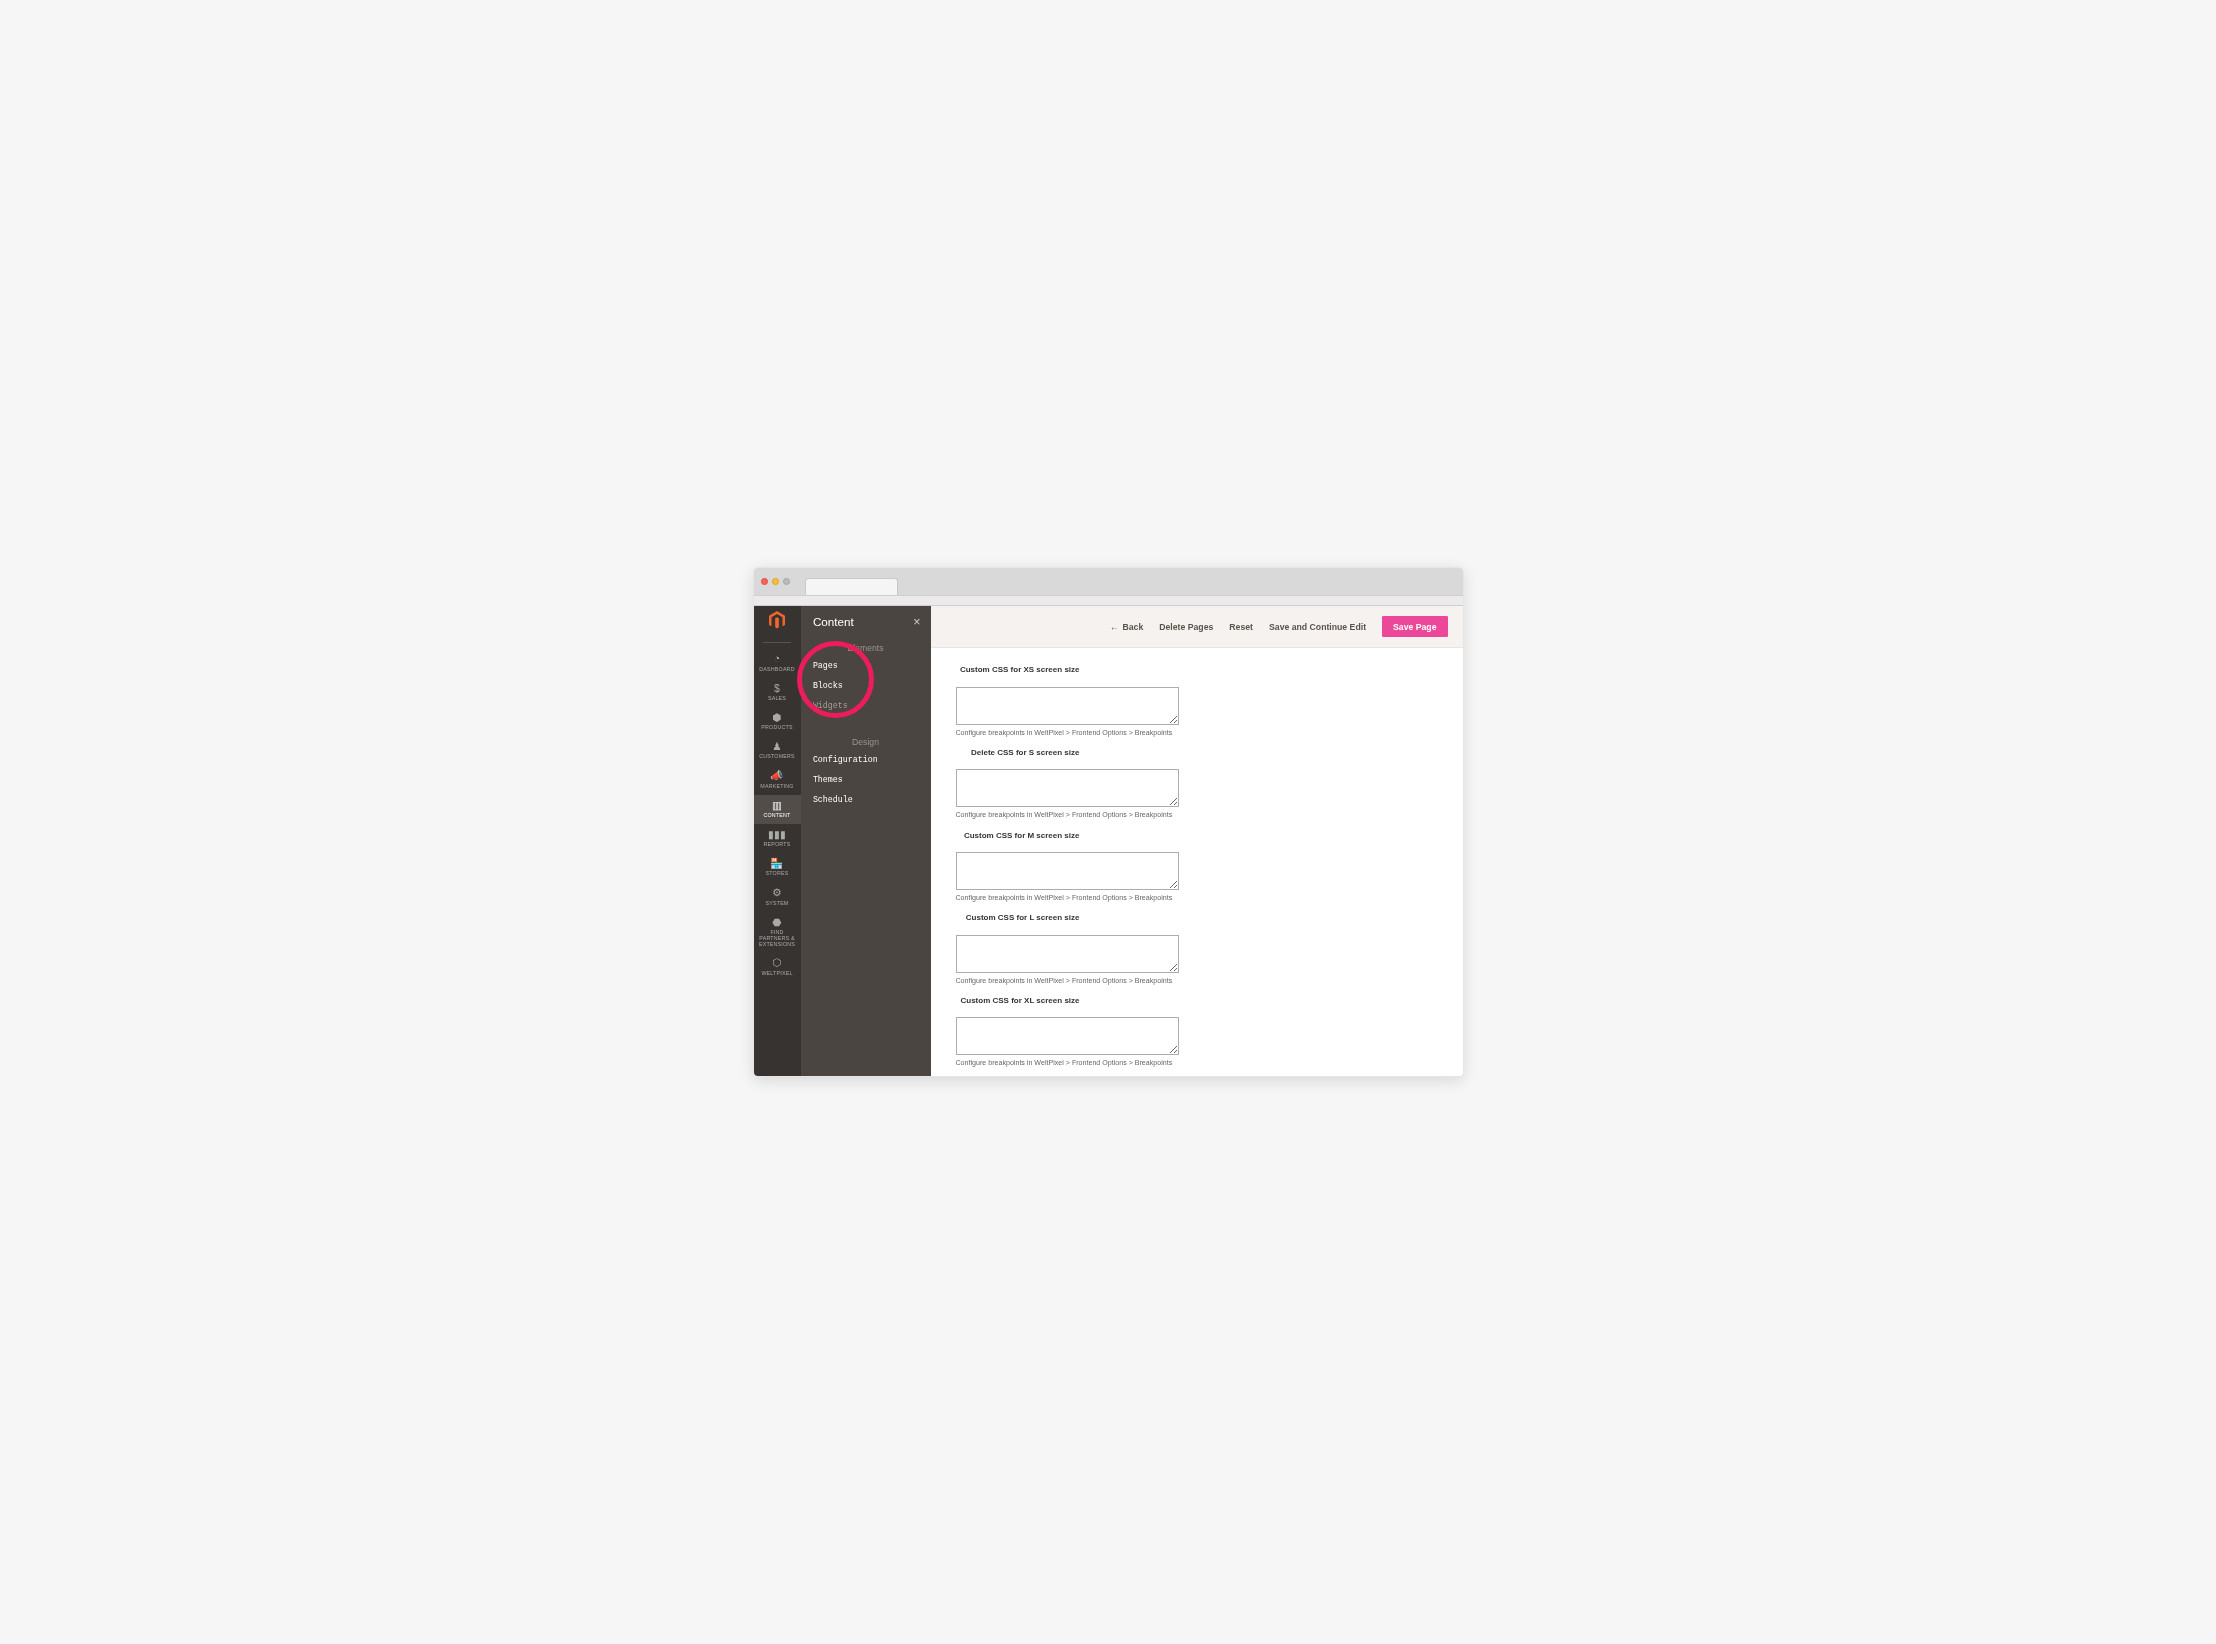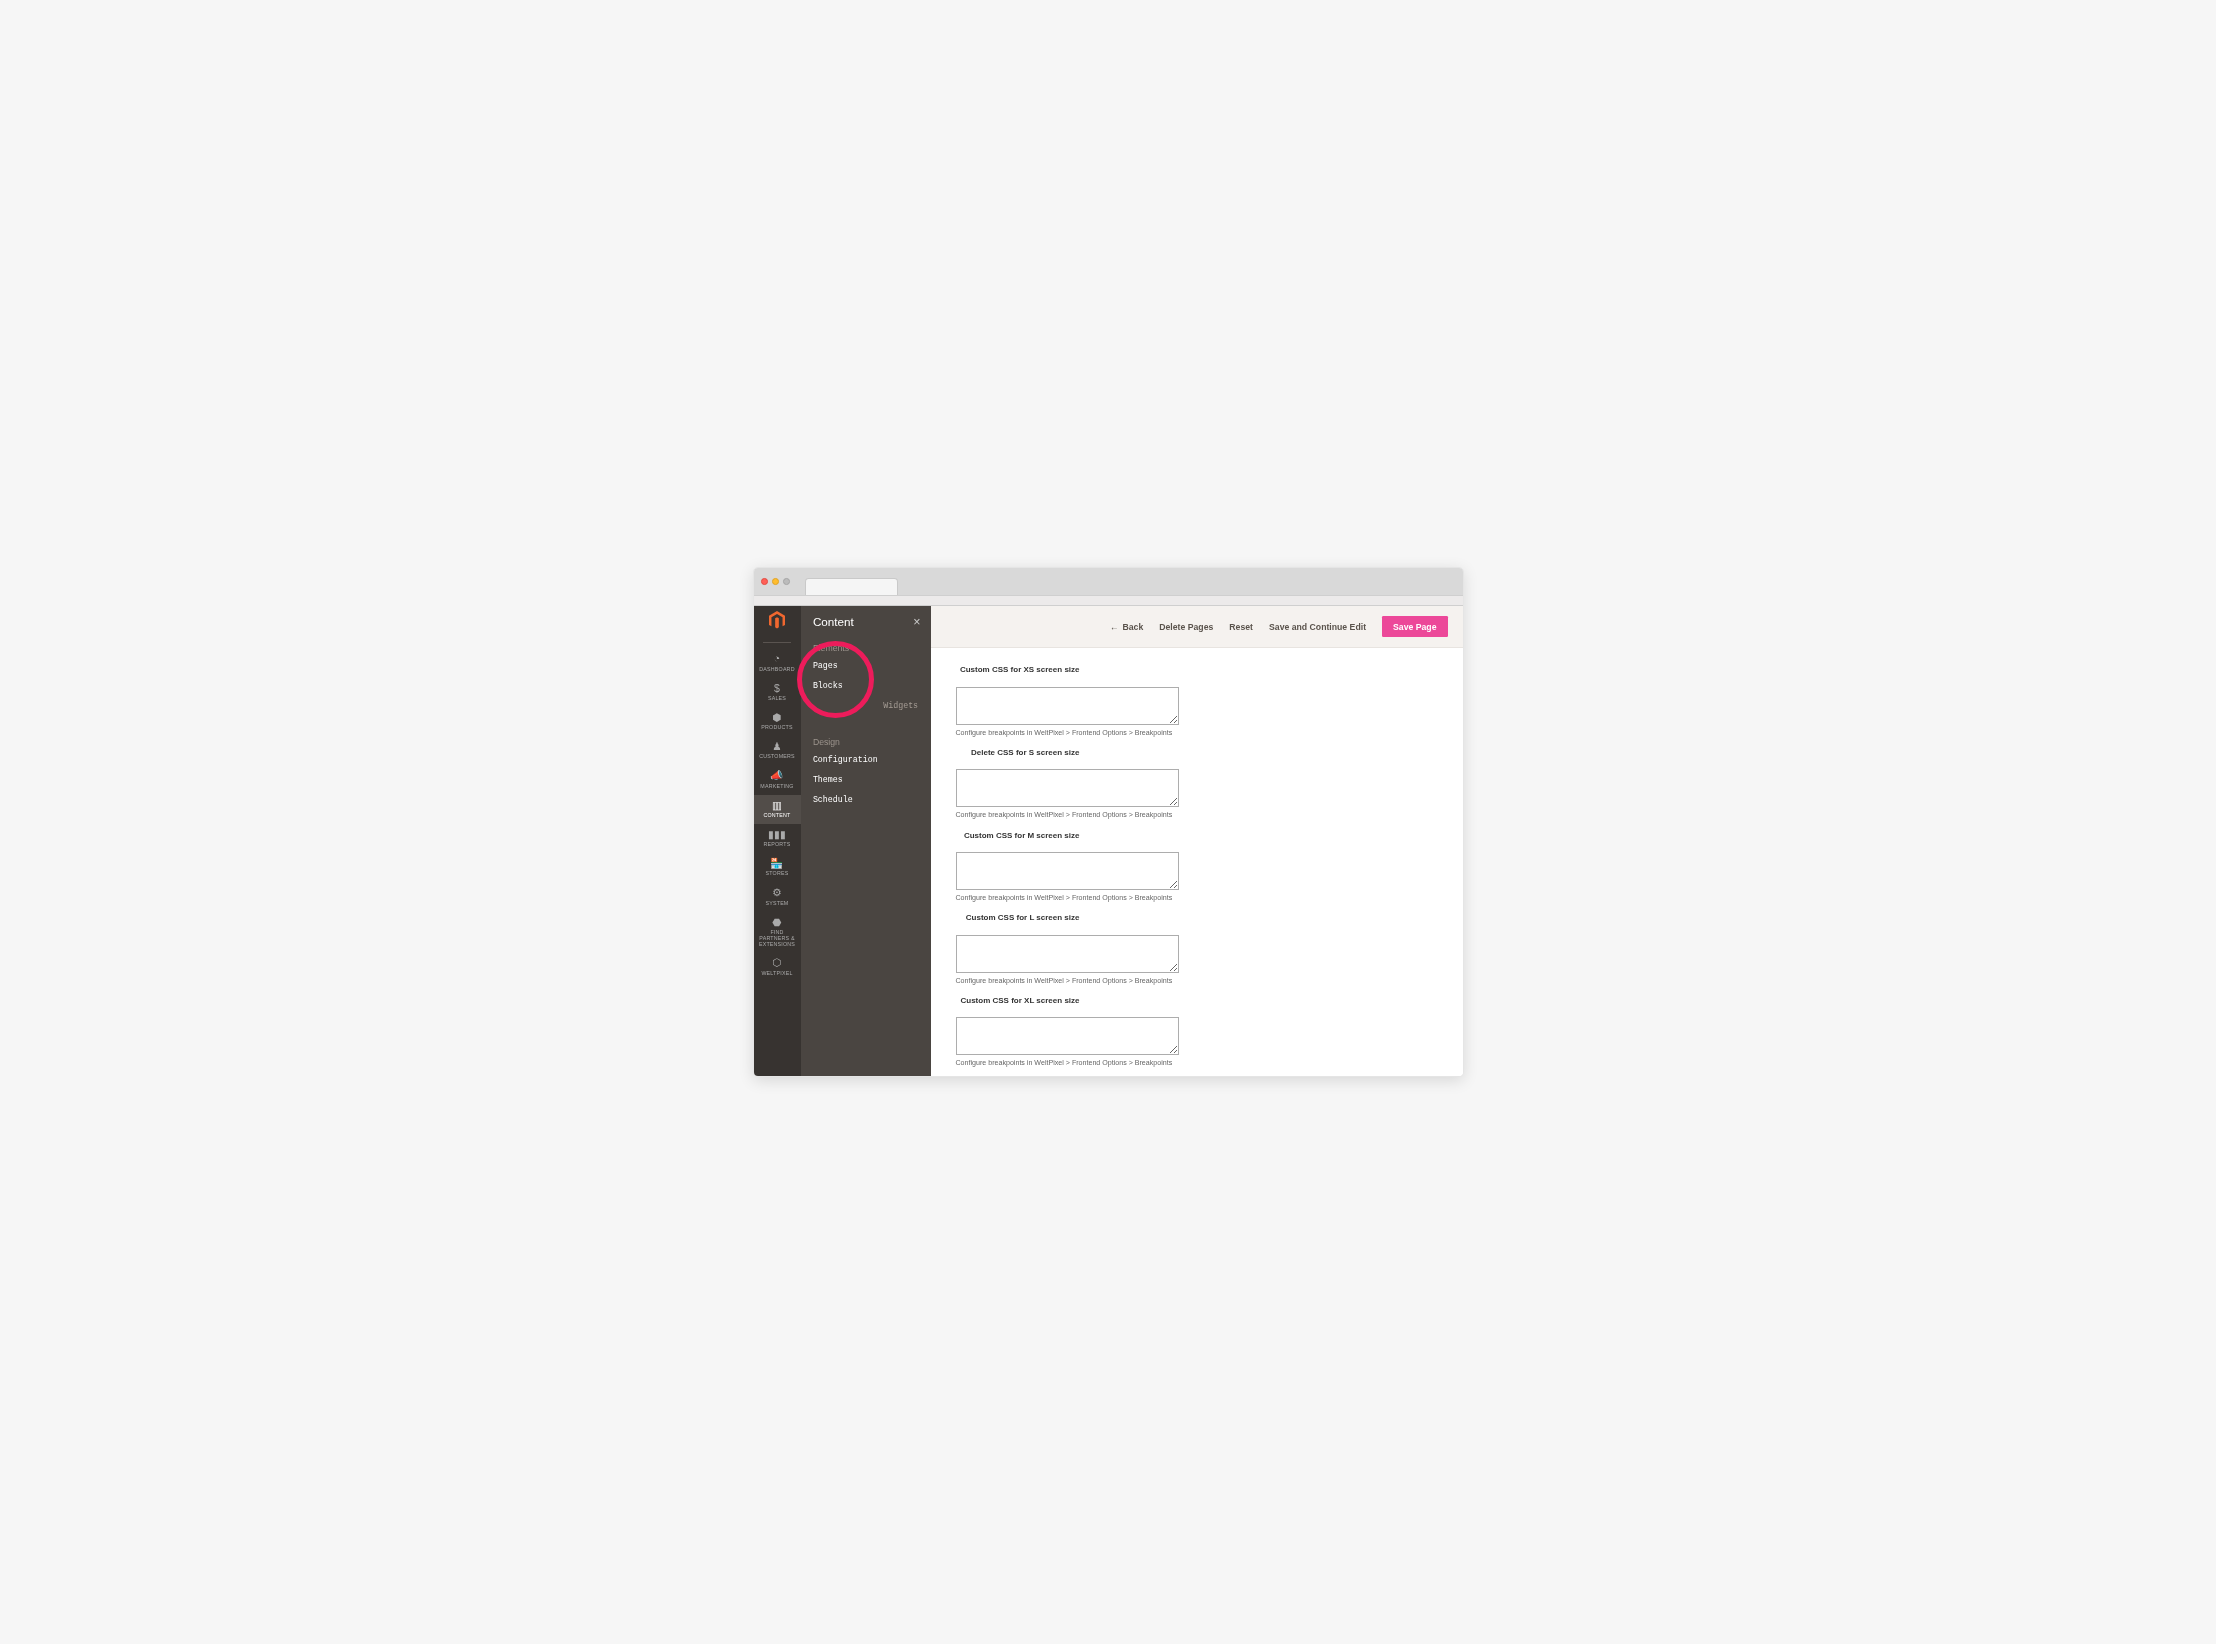--- a/index.html
+++ b/index.html
@@ -92,26 +92,26 @@
     padding: 8.7px 12.4px 12.4px 12.4px;
     flex-shrink: 0;
     position: relative;
   }
   .flyout h2 { font-size: 11.7px; font-weight: 400; margin-bottom: 15px; }
   .flyout .close {
     position: absolute; top: 8.7px; right: 10px;
     color: #ccc; font-size: 12.4px; cursor: pointer; font-weight: 300;
   }
   .fly-group-title {
-    color: #9c948d; font-size: 8.7px; margin: 5px 0 2.5px; font-weight: 400;
+    color: #9c948d; font-size: 8.7px; margin: 5px 0 2.5px; font-weight: 400; text-align: center;
   }
   .fly-link {
     color: #fff; font-size: 8.3px; padding: 5.6px 0; cursor: pointer; font-family: Liberation Mono, monospace;
   }
-  .fly-link.dim { color: #a59c94; text-align: right; }
+  .fly-link.dim { color: #a59c94; }
   .fly-spacer { height: 16px; }
 
   .ring {
     position: absolute;
     width: 77px; height: 77px;
     border: 5px solid #ed1c5b;
     border-radius: 50%;
     top: 35px; left: -3.7px;
     pointer-events: none;
   }

